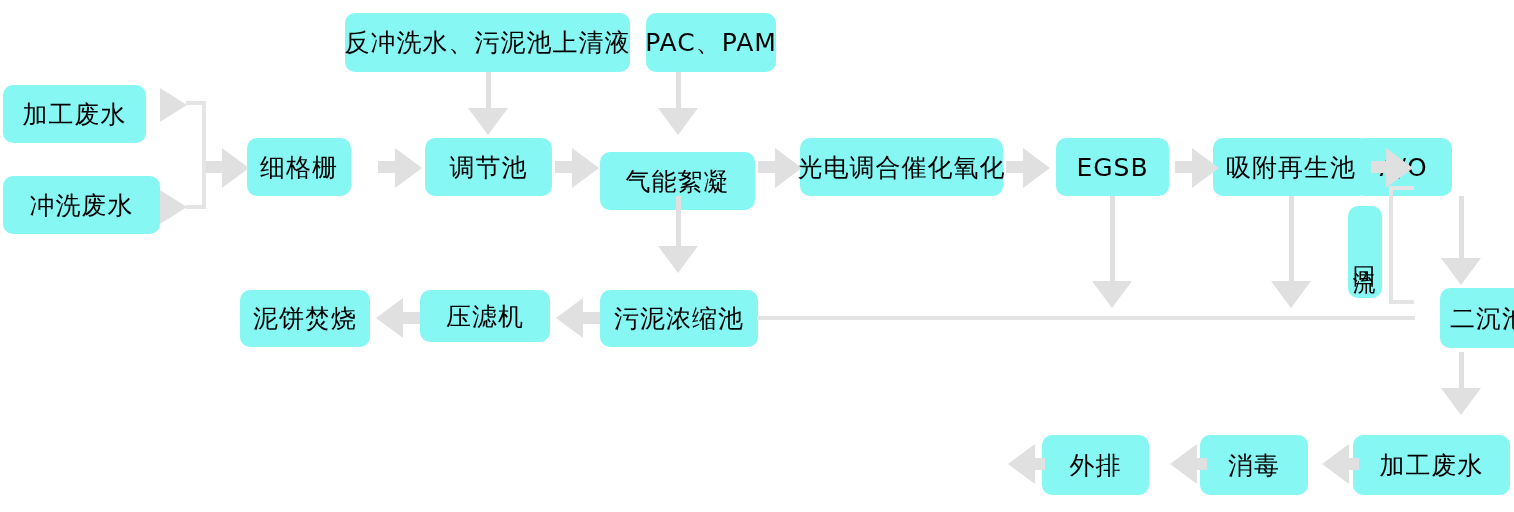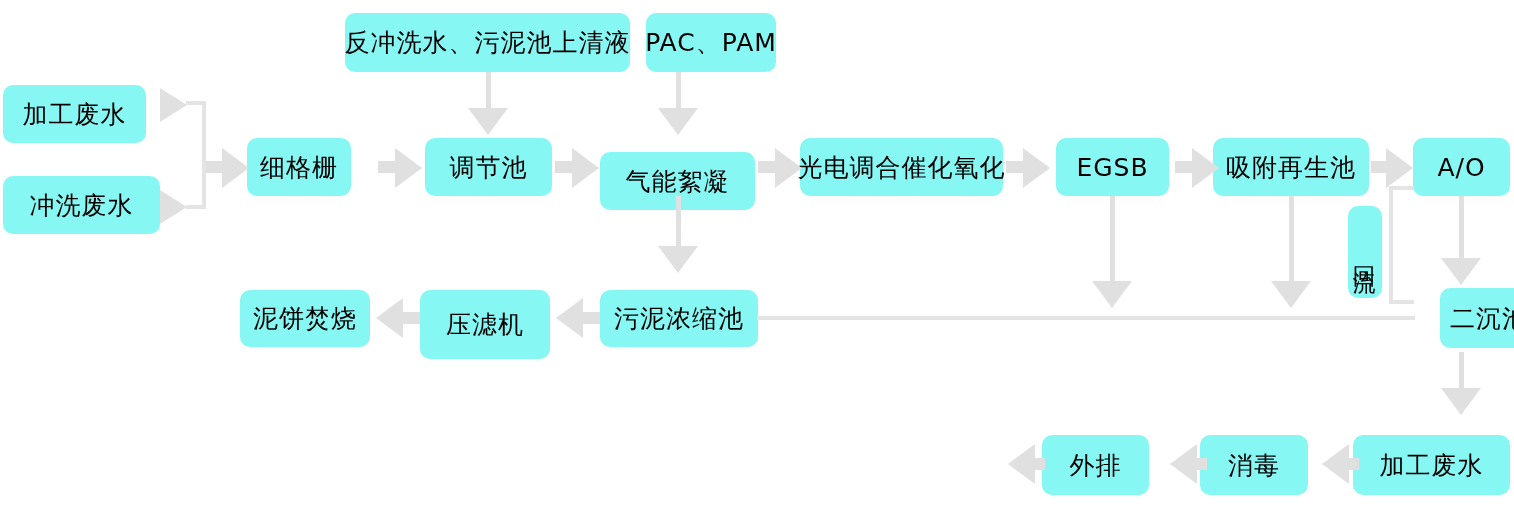--- a/index.html
+++ b/index.html
@@ -47,26 +47,26 @@
 
   <div class="node" style="left:3px;top:85px;width:143px;height:58px;text-align:center;">加工废水</div>
   <div class="node" style="left:3px;top:176px;width:157px;height:58px;">冲洗废水</div>
 
   <div class="node" style="left:247px;top:138px;width:104px;height:58px;">细格栅</div>
   <div class="node" style="left:425px;top:138px;width:127px;height:58px;">调节池</div>
   <div class="node" style="left:600px;top:152px;width:155px;height:58px;">气能絮凝</div>
   <div class="node" style="left:800px;top:138px;width:203px;height:58px;">光电调合催化氧化</div>
   <div class="node" style="left:1056px;top:138px;width:113px;height:58px;">EGSB</div>
   <div class="node" style="left:1213px;top:138px;width:156px;height:58px;">吸附再生池</div>
-  <div class="node" style="left:1413px;top:138px;width:97px;height:58px;">A/O</div>
+  <div class="node" style="left:1355px;top:138px;width:97px;height:58px;">A/O</div>
 
   <div class="node vertical" style="left:1348px;top:206px;width:34px;height:92px;">回流</div>
 
   <div class="node" style="left:240px;top:290px;width:130px;height:57px;">泥饼焚烧</div>
-  <div class="node" style="left:420px;top:290px;width:130px;height:69px;">压滤机</div>
+  <div class="node" style="left:420px;top:290px;width:130px;height:52px;">压滤机</div>
   <div class="node" style="left:600px;top:290px;width:158px;height:57px;">污泥浓缩池</div>
   <div class="node" style="left:1412px;top:288px;width:98px;height:60px;margin-left:28px;">二沉池</div>
 
   <div class="node" style="left:1353px;top:435px;width:157px;height:60px;">加工废水</div>
   <div class="node" style="left:1042px;top:435px;width:107px;height:60px;">外排</div>
   <div class="node" style="left:1200px;top:435px;width:108px;height:60px;">消毒</div>
 
   <div class="tri-r-sm" style="left:160px;top:88px;"></div>
   <div class="tri-r-sm" style="left:160px;top:190px;"></div>
   <div class="line" style="left:186px;top:101px;width:20px;height:4px;"></div>

